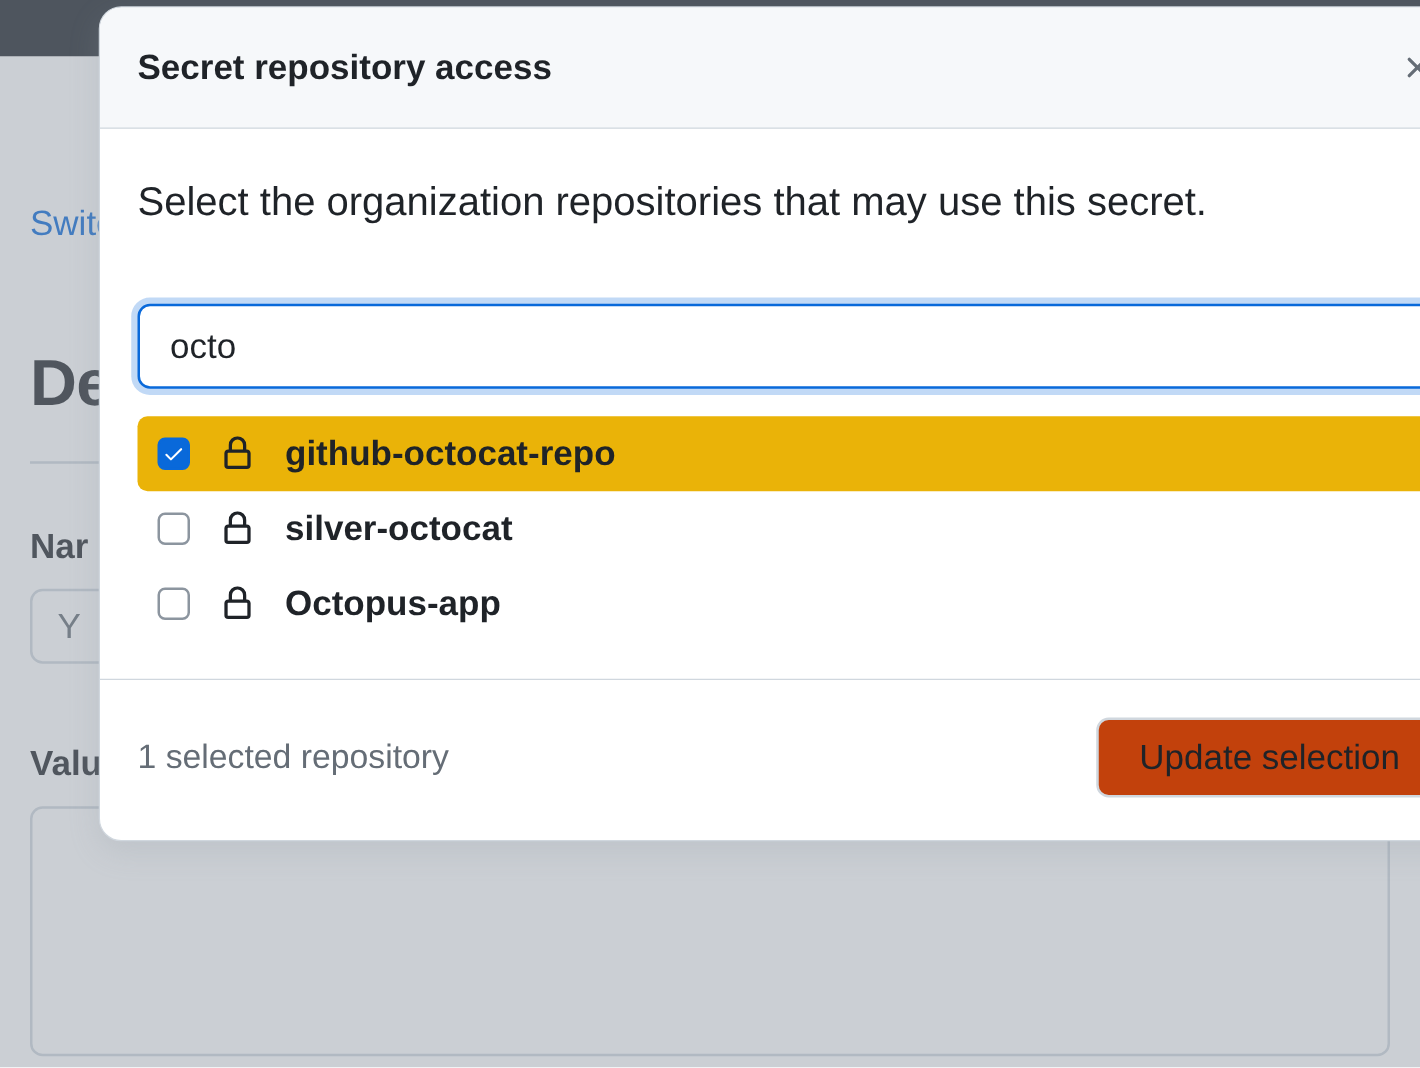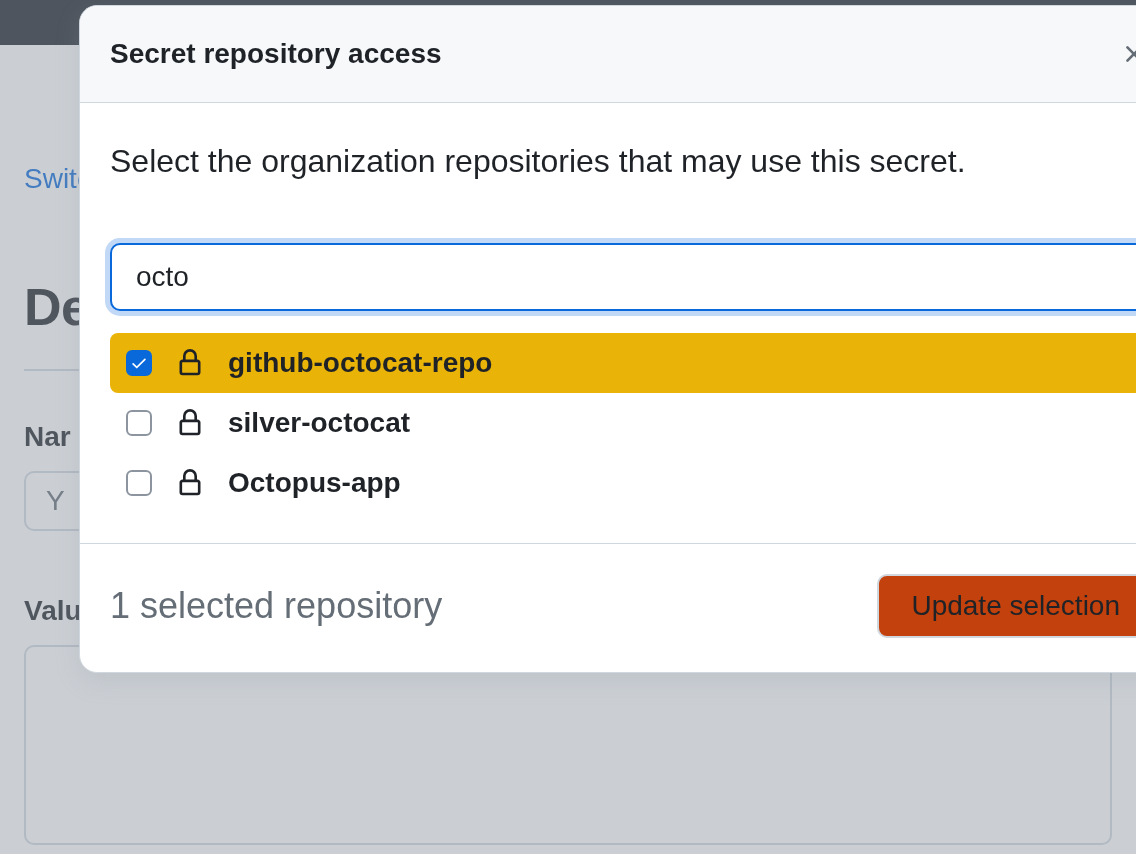--- a/index.html
+++ b/index.html
@@ -225,21 +225,21 @@
     
     .modal-footer {
       display: flex;
       align-items: center;
       justify-content: space-between;
       padding: 30px 30px 34px 30px;
       border-top: 1px solid #d0d7de;
     }
     
     .selected-text {
-      font-size: 36px;
+      font-size: 27px;
       color: #656d76;
     }
     
     .update-btn {
       font-size: 28px;
       font-weight: 500;
       color: #1f2328;
       background: #c2410c;
       border: 2px solid #d0d7de;
       border-radius: 10px;

